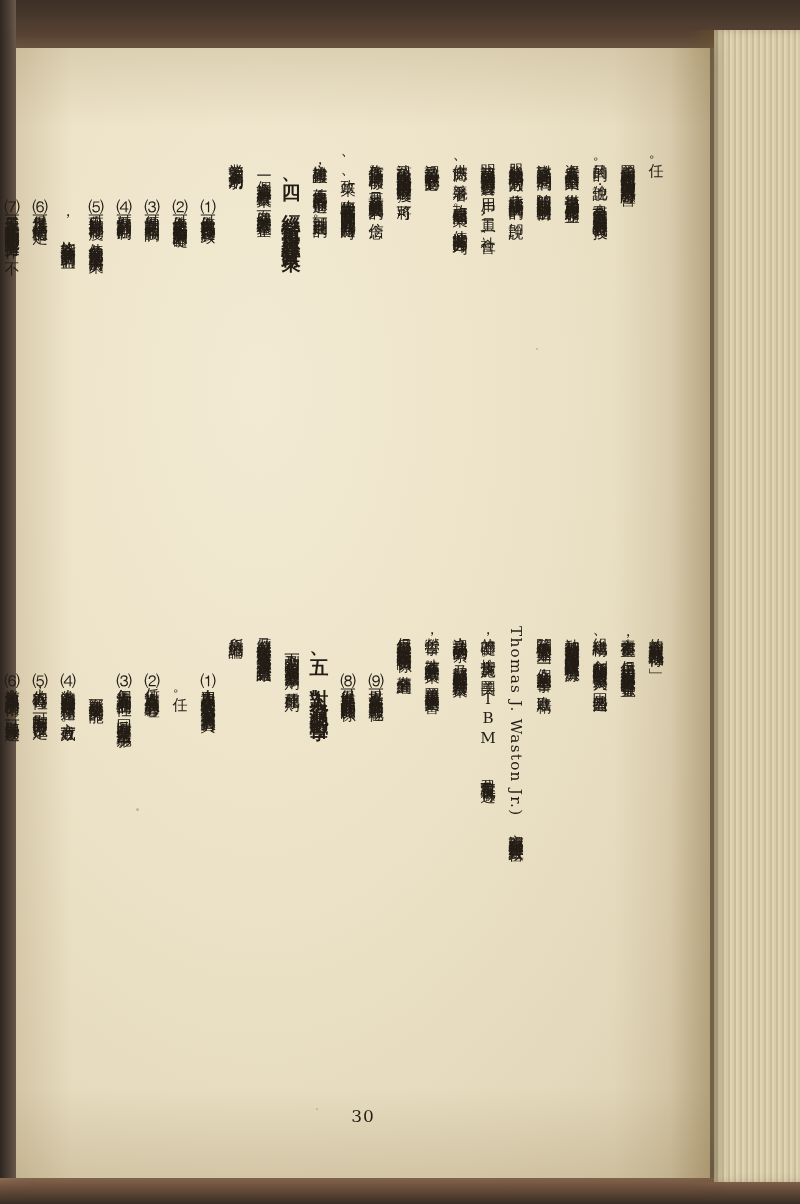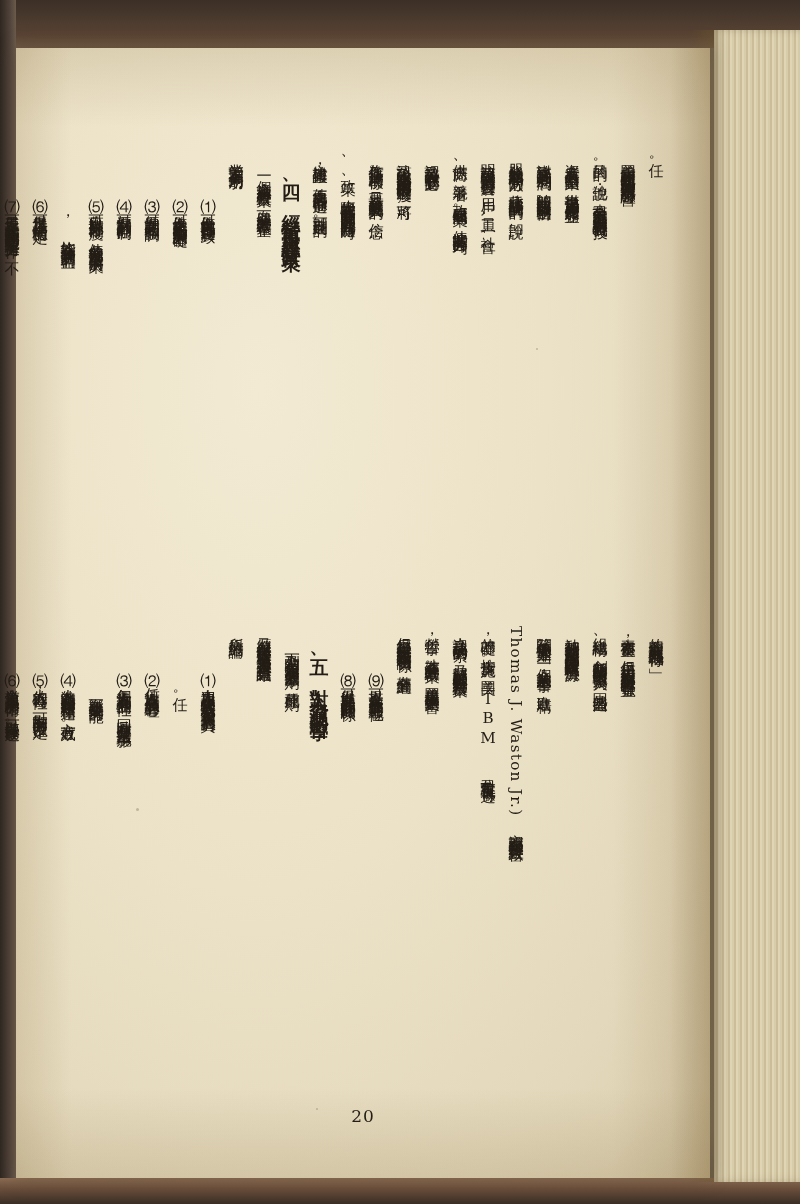--- a/index.html
+++ b/index.html
@@ -230,19 +230,19 @@
           <div class="col indent3">任。</div>
           <div class="col indent2">⑵任何人均有好勝爲善的心理。</div>
           <div class="col indent2">⑶每個人均有其獨立的個性，同時亦有受其生活環境影</div>
           <div class="col indent3">響而發生變易的可能。</div>
           <div class="col indent2">⑷人的激勵必須與其願望目標相連，方有成效。</div>
           <div class="col indent2">⑸人的行爲習性，可由有關方面予以推定。</div>
           <div class="col indent2">⑹企業領導人員運用的權術，可以傳授和改進。</div>
         </div>
     </div>
 
-    <div class="page-number">20</div>
+    <div class="page-number">30</div>
 
     <span class="speck" style="left:120px;top:760px;width:3px;height:3px;"></span>
     <span class="speck" style="left:520px;top:300px;width:2px;height:2px;"></span>
     <span class="speck" style="left:300px;top:1060px;width:2px;height:2px;"></span>
   </div>
 </div>
 
 </body></html>

